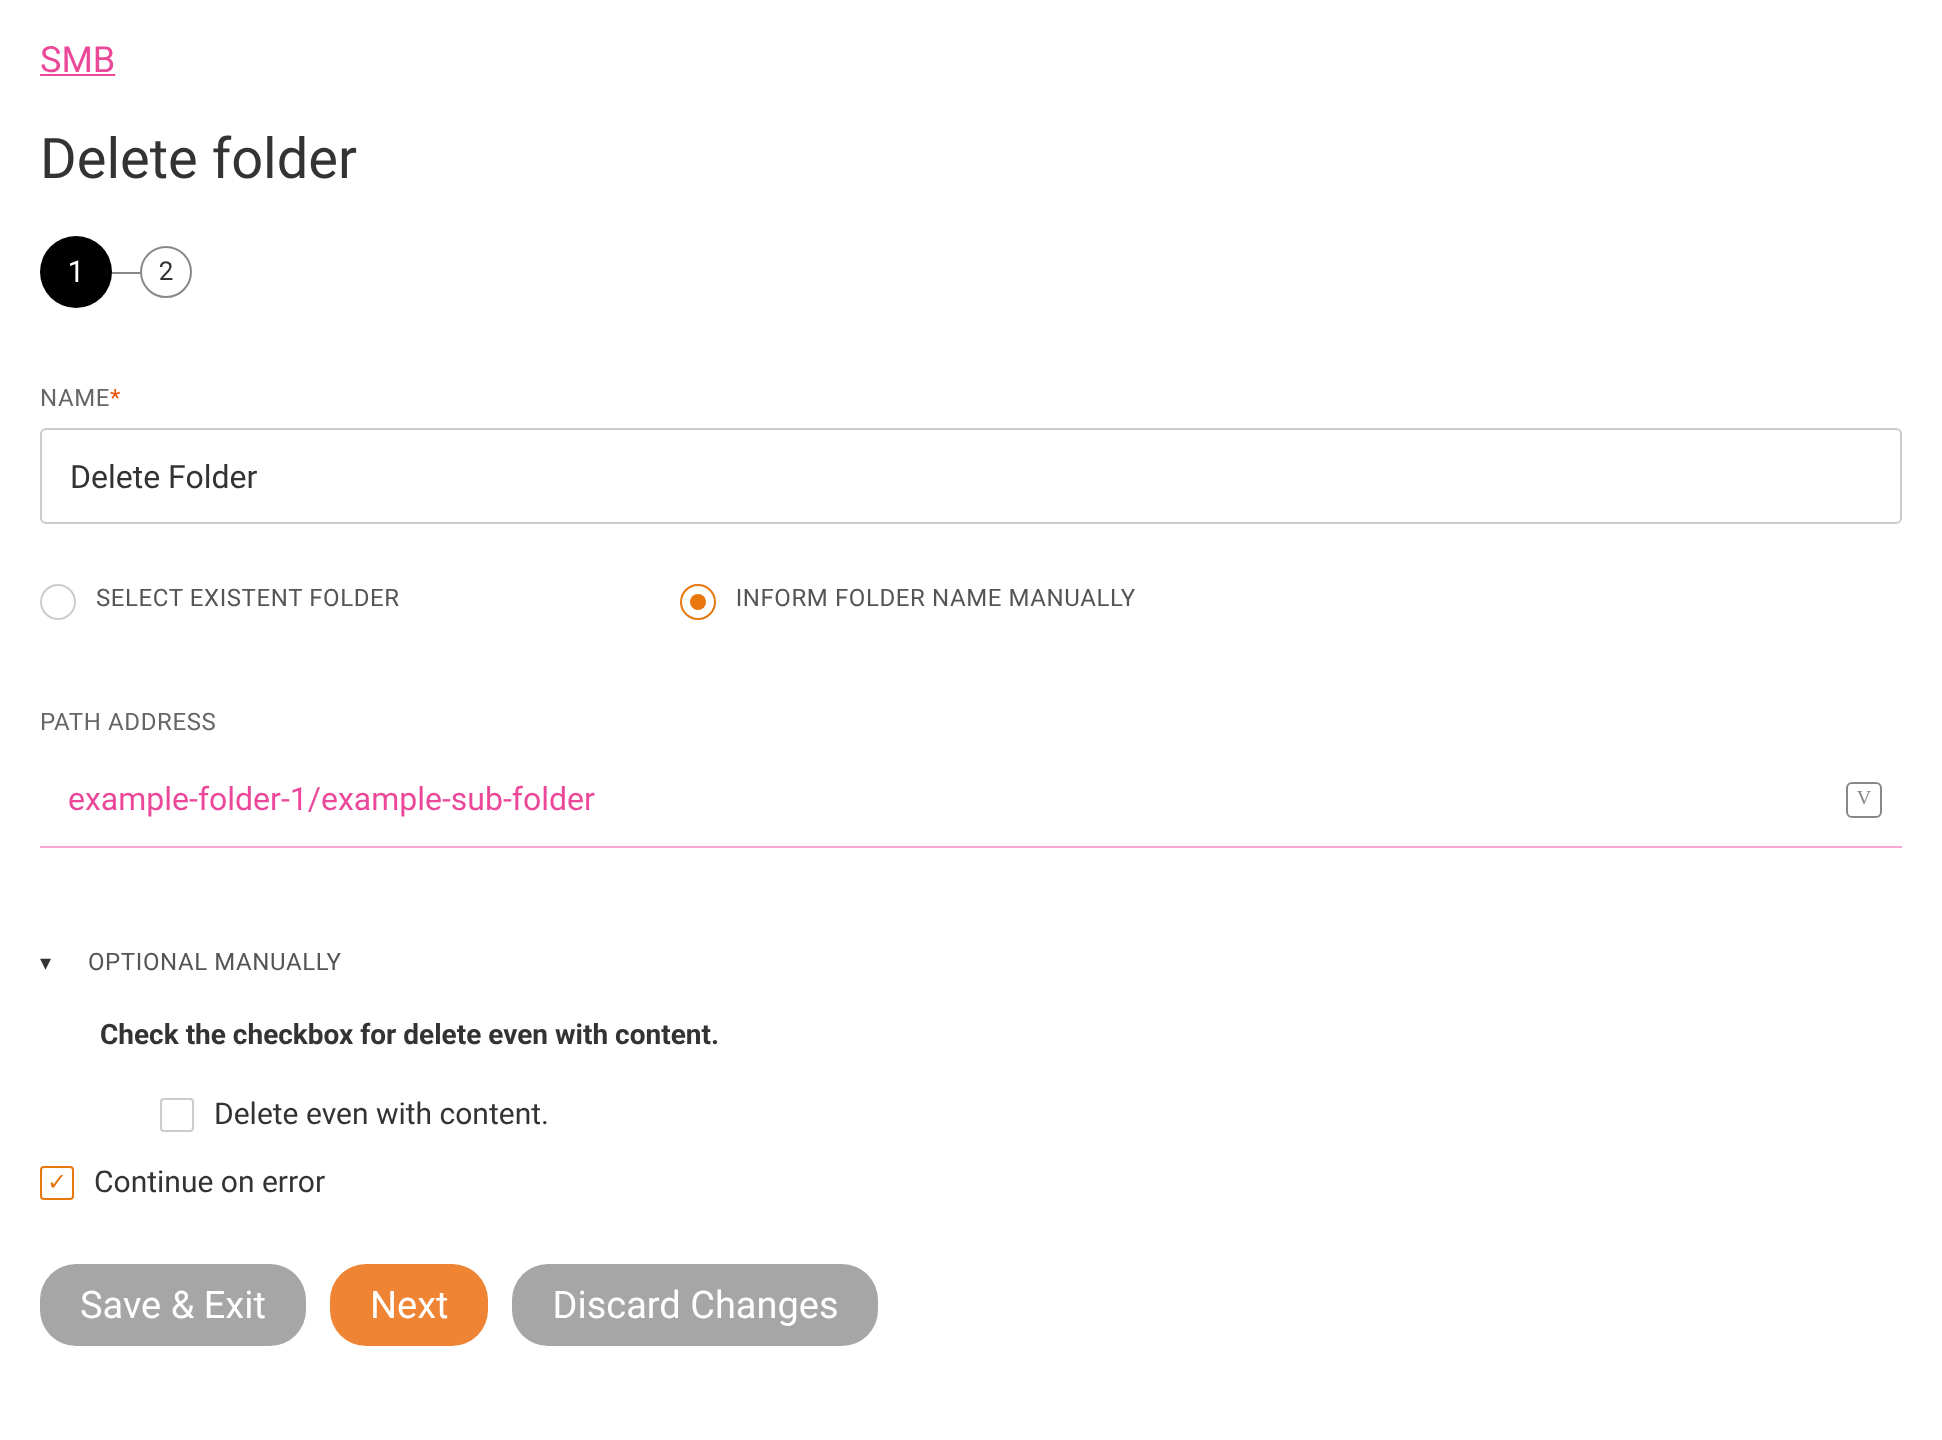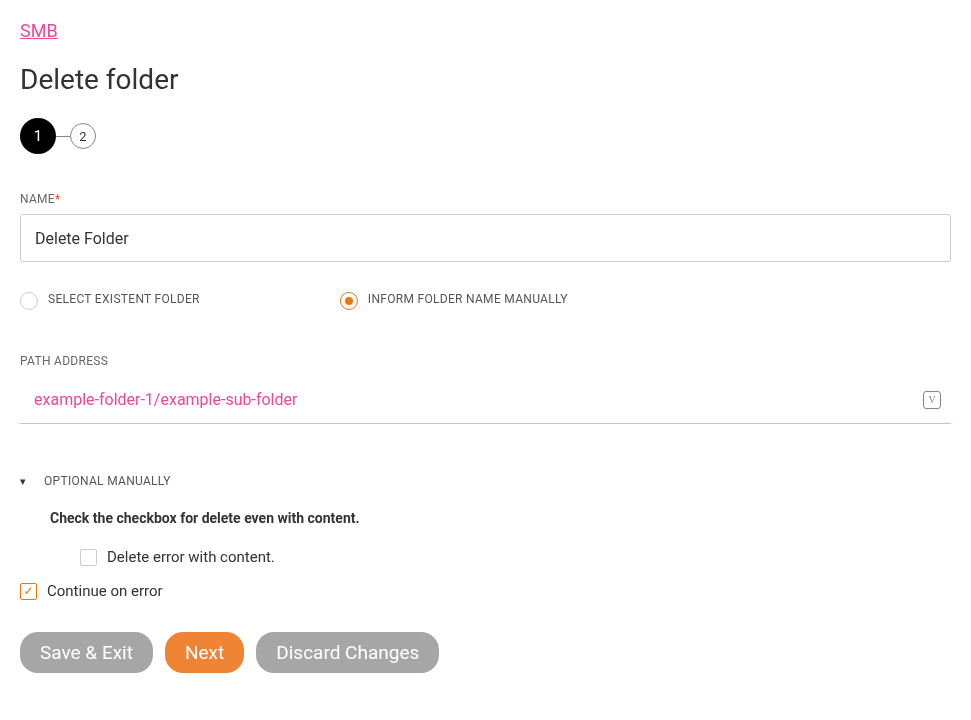--- a/index.html
+++ b/index.html
@@ -278,21 +278,21 @@
 
 <div class="collapsible-header">
   <span class="chevron">▾</span>
   <span class="collapsible-title">OPTIONAL MANUALLY</span>
 </div>
 
 <div class="help-text">Check the checkbox for delete even with content.</div>
 
 <div class="checkbox-row indented">
   <div class="checkbox"></div>
-  <span class="checkbox-label">Delete error with content.</span>
+  <span class="checkbox-label">Delete even with content.</span>
 </div>
 
 <div class="checkbox-row">
   <div class="checkbox checked"></div>
   <span class="checkbox-label">Continue on error</span>
 </div>
 
 <div class="button-row">
   <button class="btn btn-gray">Save &amp; Exit</button>
   <button class="btn btn-orange">Next</button>

